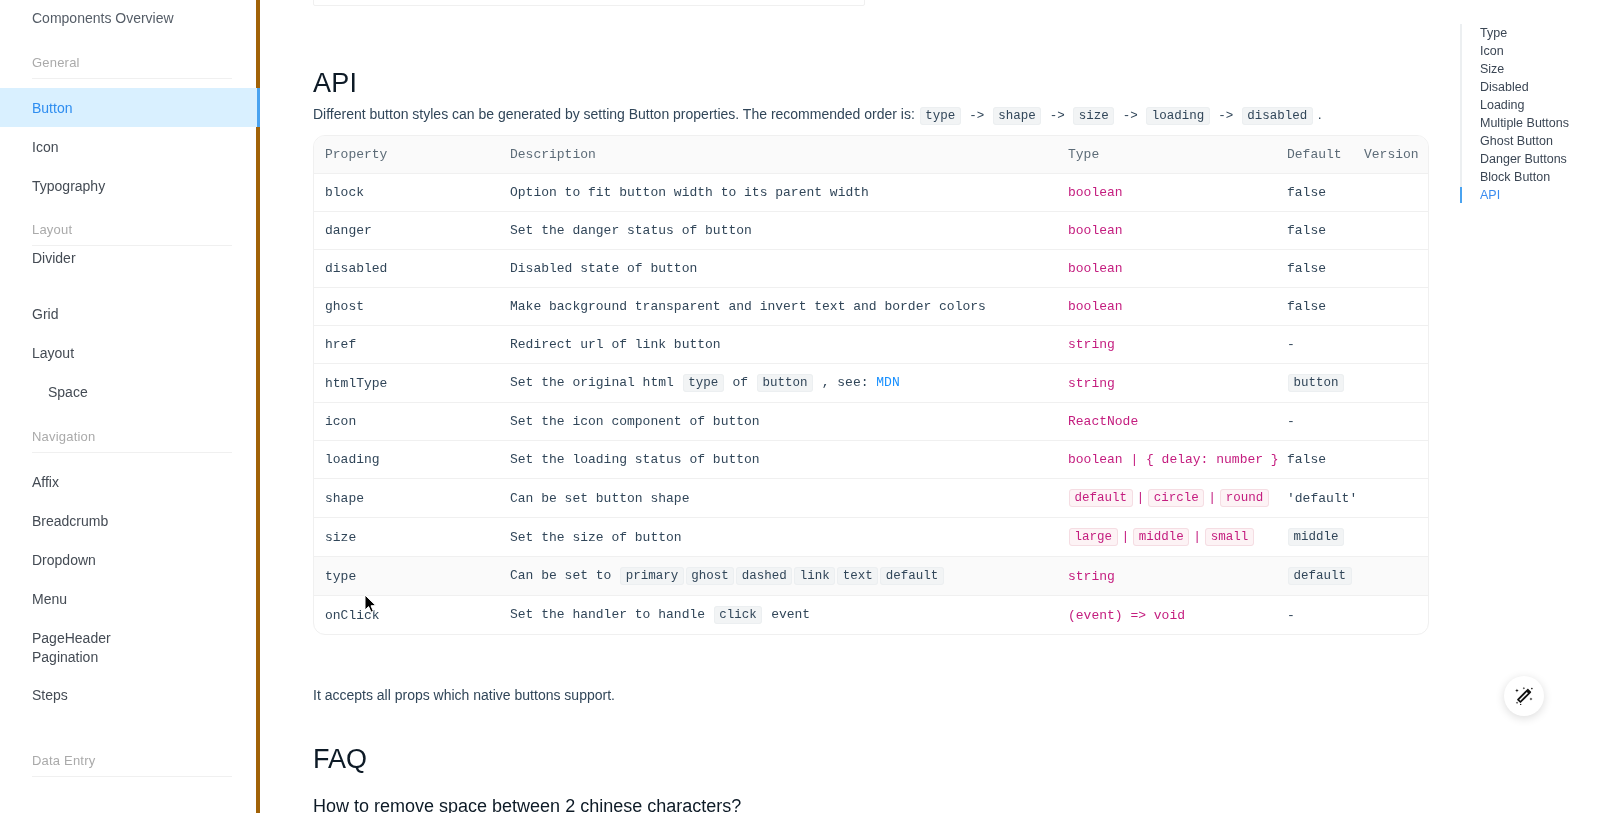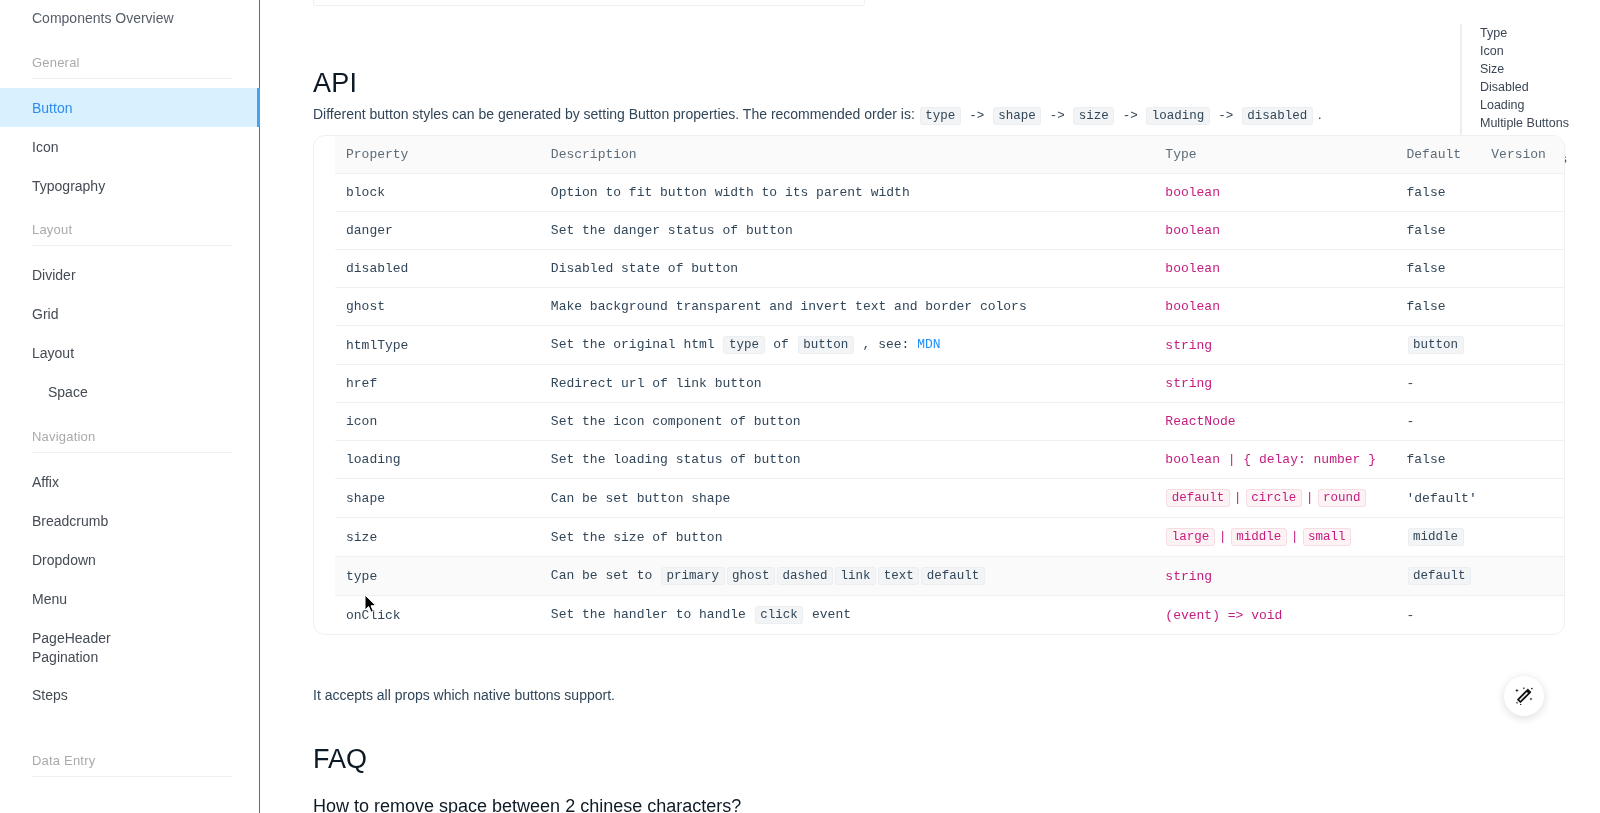--- a/index.html
+++ b/index.html
@@ -11,21 +11,21 @@
     font-family: "Liberation Sans", sans-serif;
     color: #314659;
   }
   .page { position: relative; width: 1600px; height: 813px; }
 
   
   .sidebar {
     position: absolute; left: 0; top: 0;
     width: 260px; height: 813px;
     background: #fff;
-    border-right: 1px solid #a16207;
+    border-right: 4px solid #a16207;
   }
   .sb-overview {
     position: absolute; left: 32px; top: 9px;
     font-size: 14px; color: #555d67; line-height: 18px;
   }
   .sb-group {
     position: absolute; left: 32px;
     width: 200px;
     font-size: 13px; color: #aaa; letter-spacing: .2px;
   }
@@ -112,27 +112,26 @@
     border-radius: 3px;
     padding: 1px 4.5px;
     color: #c41d7f;
     margin: 0 1px;
   }
   .arrow { font-family: "Liberation Mono", monospace; font-size: 12.5px; color: #314659; }
 
   
   .api-table {
     position: absolute; left: 53px; top: 135px;
-    width: 1252px;
+    width: 1116px;
     border: 1px solid #f0f0f0;
     border-radius: 12px;
     border-collapse: collapse;
     background: #fff;
     overflow: hidden;
-    padding-left: 21px;
   }
   .api-table table { width: 100%; border-collapse: collapse; table-layout: fixed; }
   .api-table th {
     text-align: left;
     font-family: "Liberation Mono", monospace;
     font-weight: 400;
     font-size: 13px;
     color: #5c6b77;
     padding: 11px 0 11px 0;
     background: #fafafa;
@@ -203,21 +202,21 @@
           <span>Button</span>
         </div>
         <div class="sb-item" style="top: 127px;">
           <span>Icon</span>
         </div>
         <div class="sb-item" style="top: 166px;">
           <span>Typography</span>
         </div>
         <div class="sb-group" style="top: 222px;">Layout</div>
         <div class="sb-group-line" style="top: 245px;"></div>
-        <div class="sb-item" style="top: 255px;">
+        <div class="sb-item" style="top: 238px;">
           <span>Divider</span>
         </div>
         <div class="sb-item" style="top: 294px;">
           <span>Grid</span>
         </div>
         <div class="sb-item" style="top: 333px;">
           <span>Layout</span>
         </div>
         <div class="sb-item" style="top: 372px; margin-left: 16px;">
           <span>Space</span>
@@ -311,31 +310,31 @@
               <td class="c-ver"></td>
             </tr>
             <tr class="">
               <td class="c-prop">ghost</td>
               <td class="c-desc"><span>Make background transparent and invert text and border colors</span></td>
               <td class="c-type"><span class="type-pink">boolean</span></td>
               <td class="c-def"><span>false</span></td>
               <td class="c-ver"></td>
             </tr>
             <tr class="">
+              <td class="c-prop">href</td>
+              <td class="c-desc"><span>Redirect url of link button</span></td>
+              <td class="c-type"><span class="type-pink">string</span></td>
+              <td class="c-def"><span>-</span></td>
+              <td class="c-ver"></td>
+            </tr>
+            <tr class="">
               <td class="c-prop">htmlType</td>
               <td class="c-desc"><span>Set the original html </span><code class="tag">type</code><span> of </span><code class="tag">button</code><span> , see: </span><a class="link" href="#">MDN</a></td>
               <td class="c-type"><span class="type-pink">string</span></td>
               <td class="c-def"><code class="tag">button</code></td>
-              <td class="c-ver"></td>
-            </tr>
-            <tr class="">
-              <td class="c-prop">href</td>
-              <td class="c-desc"><span>Redirect url of link button</span></td>
-              <td class="c-type"><span class="type-pink">string</span></td>
-              <td class="c-def"><span>-</span></td>
               <td class="c-ver"></td>
             </tr>
             <tr class="">
               <td class="c-prop">icon</td>
               <td class="c-desc"><span>Set the icon component of button</span></td>
               <td class="c-type"><span class="type-pink">ReactNode</span></td>
               <td class="c-def"><span>-</span></td>
               <td class="c-ver"></td>
             </tr>
             <tr class="">

